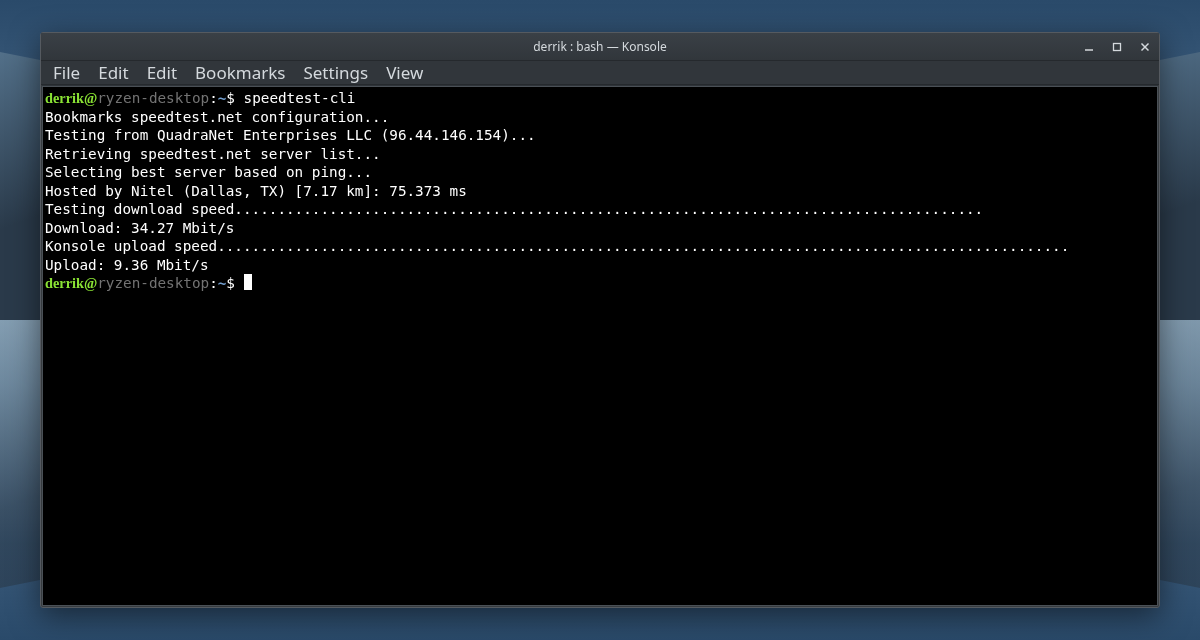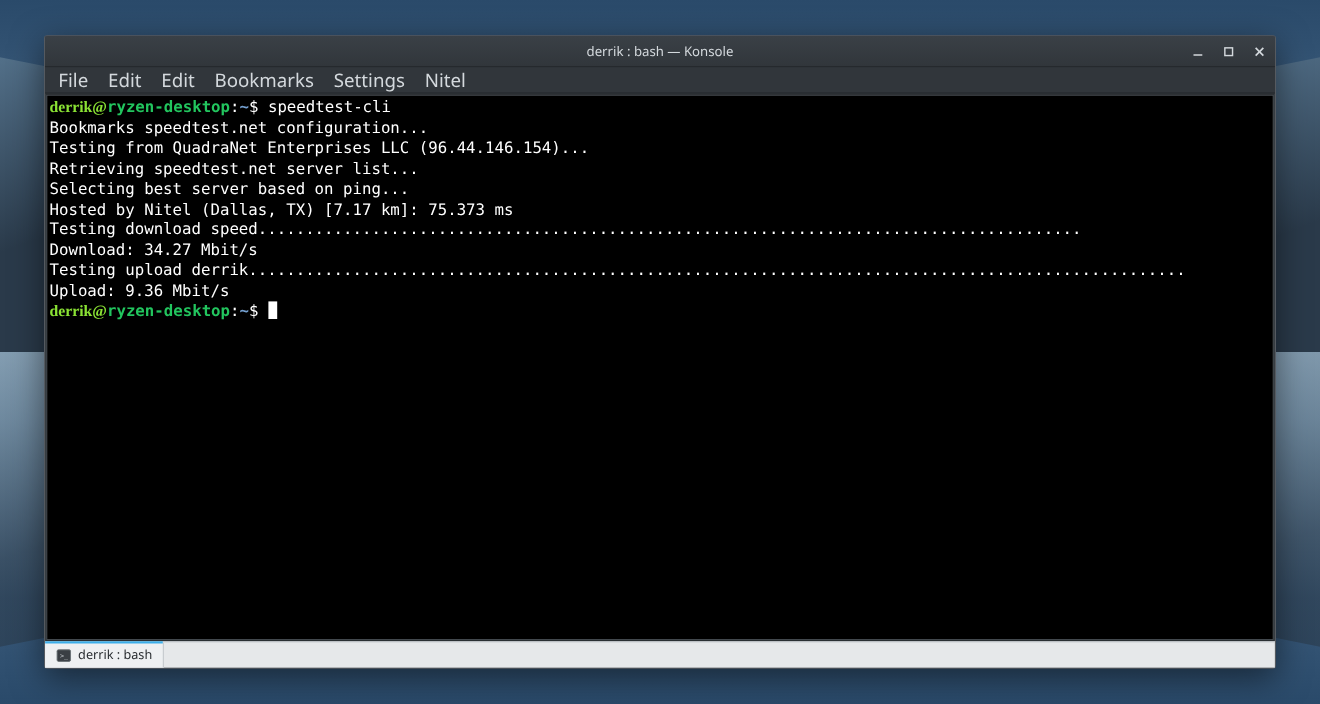--- a/index.html
+++ b/index.html
@@ -109,21 +109,21 @@
     font-family: "DejaVu Sans Mono", "Liberation Mono", Consolas, monospace;
     font-size: 14.3px;
     line-height: 18.5px;
     white-space: pre;
     overflow: hidden;
     padding: 2px 2px;
     margin: 1px;
     border: 1px solid #4a5056;
   }
   .prompt-user { color: #8ae234; font-weight: bold; font-family: Liberation Serif, serif; }
-  .prompt-host { color: #22c55e; font-weight: bold; }
+  .prompt-host { color: #737373; font-weight: normal; }
   .prompt-colon { color: #ffffff; }
   .prompt-path { color: #739fcf; font-weight: bold; }
   .prompt-dollar { color: #ffffff; }
   .term-cursor {
     display: inline-block;
     width: 8.6px;
     height: 16px;
     background: #ffffff;
     vertical-align: text-bottom;
     margin-bottom: 1px;
@@ -192,40 +192,29 @@
       </div>
     </div>
   </div>
 
   <div class="menubar">
     <div class="menu-item">File</div>
     <div class="menu-item">Edit</div>
     <div class="menu-item">Edit</div>
     <div class="menu-item">Bookmarks</div>
     <div class="menu-item">Settings</div>
-    <div class="menu-item">Nitel</div>
+    <div class="menu-item">View</div>
   </div>
 
   <div class="terminal"><span class="prompt-user">derrik</span><span class="prompt-user">@</span><span class="prompt-host">ryzen-desktop</span><span class="prompt-colon">:</span><span class="prompt-path">~</span><span class="prompt-dollar"><span>$</span> </span><span>speedtest-cli</span>
 <span>Bookmarks speedtest.net configuration...</span>
 <span>Testing from QuadraNet Enterprises LLC (96.44.146.154)...</span>
 <span>Retrieving speedtest.net server list...</span>
 <span>Selecting best server based on ping...</span>
 <span>Hosted by Nitel (Dallas, TX) [7.17 km]: 75.373 ms</span>
 <span>Testing download speed.......................................................................................</span>
 <span>Download: 34.27 Mbit/s</span>
-<span>Testing upload derrik...................................................................................................</span>
+<span>Konsole upload speed...................................................................................................</span>
 <span>Upload: 9.36 Mbit/s</span>
 <span class="prompt-user">derrik</span><span class="prompt-user">@</span><span class="prompt-host">ryzen-desktop</span><span class="prompt-colon">:</span><span class="prompt-path">~</span><span class="prompt-dollar"><span>$</span> </span><span class="term-cursor"></span></div>
 
-  <div class="tabbar">
-    <div class="tab active">
-      <span class="tab-icon">
-        <svg viewBox="0 0 16 16">
-            <rect x="1" y="2" width="14" height="12" rx="1.5" fill="#3a3f44" stroke="#6a7176" stroke-width="1"></rect>
-            <text x="4" y="10" font-size="7" fill="#cfd3d7" font-family="monospace">&gt;_</text>
-          </svg>
-      </span>
-      <span>derrik : bash</span>
-    </div>
-  </div>
 
 </div>
 
 </body></html>

